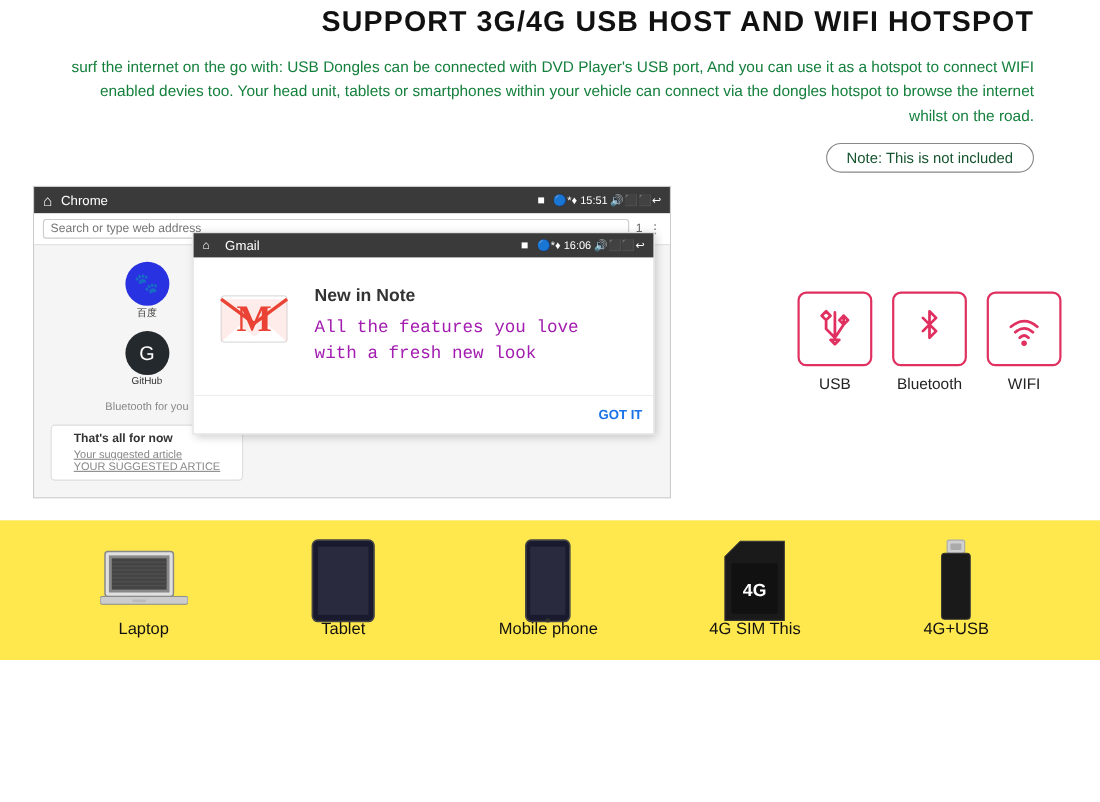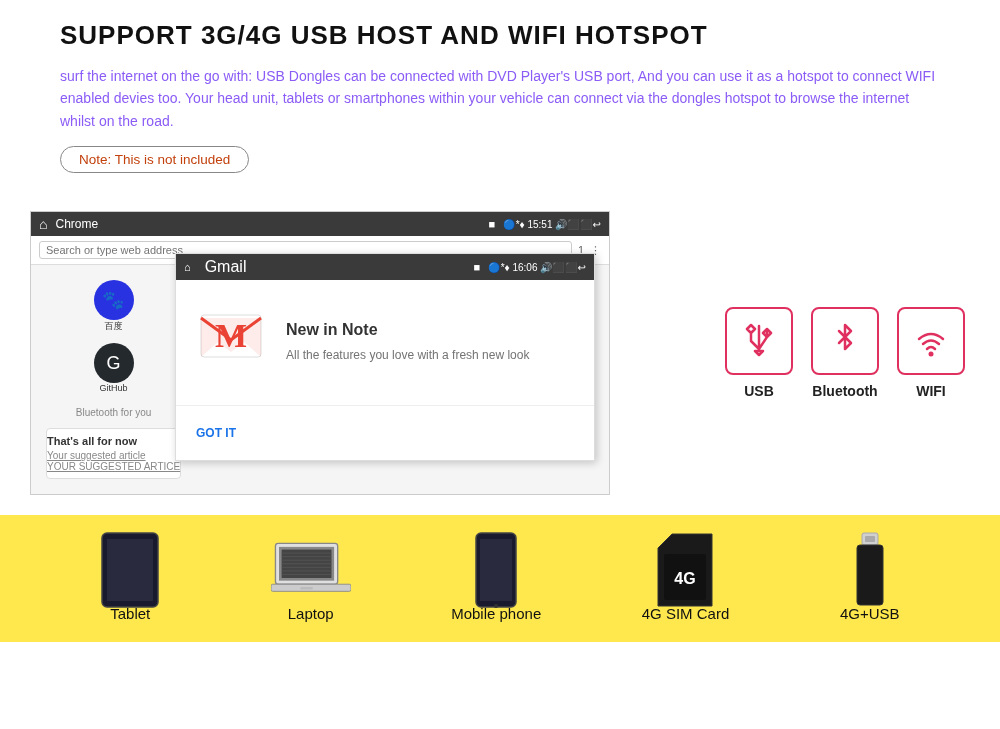--- a/index.html
+++ b/index.html
@@ -6,44 +6,44 @@
     body {
       width: 1000px;
       min-height: 729px;
       font-family: Arial, sans-serif;
       background: #fff;
       overflow-x: hidden;
     }
 
     
     .top-section {
-      padding: 20px 60px 10px;
-      text-align: left;
+      padding: 4px 60px 10px;
+      text-align: right;
     }
     .main-title {
       font-size: 26px;
       font-weight: 900;
       letter-spacing: 1px;
       margin-bottom: 14px;
       color: #111;
     }
     .description {
       font-size: 14px;
-      color: #8b5cf6;
+      color: #15803d;
       line-height: 1.6;
       margin-bottom: 14px;
     }
     .note-box {
       display: inline-block;
       border: 1.5px solid #888;
       border-radius: 20px;
       padding: 5px 18px;
       font-size: 13.5px;
-      color: #c2410c;
-      margin-bottom: 28px;
+      color: #14532d;
+      margin-bottom: 2px;
     }
 
     
     .middle-section {
       display: flex;
       flex-direction: row;
       align-items: center;
       padding: 0 30px 20px;
       gap: 30px;
     }
@@ -122,27 +122,28 @@
       color: #EA4335;
       font-weight: bold;
       font-family: Georgia, serif;
     }
     .gmail-text h3 {
       font-size: 16px;
       color: #333;
       margin-bottom: 8px;
     }
     .gmail-text p {
-      font-size: 12px;
-      color: #737373;
+      font-size: 16px;
+      color: #a21caf;
       line-height: 1.4;
+      font-family: Liberation Mono, monospace;
     }
     .gmail-footer {
-      text-align: left;
-      padding: 20px;
+      text-align: right;
+      padding: 10px;
       border-top: 1px solid #eee;
       font-size: 12px;
       color: #1a73e8;
       font-weight: bold;
     }
 
     
     .browser-content {
       padding: 10px;
       display: flex;
@@ -165,21 +166,21 @@
       font-size: 18px;
     }
     .app-icon.baidu { background: #2932e1; color: #fff; }
     .app-icon.github { background: #24292e; color: #fff; }
     .app-label { font-size: 9px; color: #333; text-align: center; }
     .articles-section { font-size: 10px; color: #888; margin-top: 4px; }
     .suggestion-card {
       background: #fff;
       border: 1px solid #ddd;
       border-radius: 4px;
-      padding: 6px 0;
+      padding: 6px 20px;
       font-size: 10px;
       color: #333;
     }
     .suggestion-title { font-weight: bold; font-size: 11px; margin-bottom: 3px; }
     .suggestion-body { color: #888; font-size: 10px; text-decoration: underline; }
 
     
     .connectivity-icons {
       flex: 1;
       display: flex;
@@ -208,21 +209,21 @@
       align-items: center;
       justify-content: center;
     }
     .conn-box svg {
       width: 40px;
       height: 40px;
     }
     .conn-label {
       font-size: 14px;
       color: #222;
-      font-weight: 700;
+      font-weight: 400;
     }
 
     
     .bottom-section {
       background: #FFE84D;
       padding: 20px 40px 20px;
       display: flex;
       justify-content: space-around;
       align-items: center;
     }
@@ -284,21 +285,21 @@
             <div class="suggestion-title">That's all for now</div>
             <div class="suggestion-body">Your suggested article<br>YOUR SUGGESTED ARTICE</div>
           </div>
         </div>
       </div>
     </div>
 
     <div class="gmail-overlay">
       <div class="gmail-bar">
         <span>⌂</span>
-        <span style="flex:1;margin-left:6px;font-size:16px;">Gmail</span>
+        <span style="flex:1;margin-left:6px;font-size:12px;">Gmail</span>
         <span>■</span>
         <span style="font-size:10px;">🔵*♦ 16:06 🔊⬛⬛↩</span>
       </div>
       <div class="gmail-content">
         <div class="gmail-m-icon">
           
           <svg width="70" height="70" viewBox="0 0 70 70">
             <rect x="5" y="15" width="60" height="42" rx="3" fill="#fff" stroke="#ddd" stroke-width="1"></rect>
             <path d="M5 18 L35 40 L65 18" stroke="#EA4335" stroke-width="3" fill="none"></path>
             <path d="M5 18 L5 57 L22 42 L35 52 L48 42 L65 57 L65 18" fill="#EA4335" opacity="0.1"></path>
@@ -344,31 +345,20 @@
             <circle cx="20" cy="33" r="2.5" fill="#e03060"></circle>
           </svg>
         </div>
         <span class="conn-label">WIFI</span>
       </div>
     </div>
   </div>
 </div>
 
 <div class="bottom-section">
-
-  <div class="device-item">
-    <div class="device-icon">
-      <svg width="60" height="78" viewBox="0 0 60 78">
-        <rect x="2" y="2" width="56" height="74" rx="5" fill="#1a1a2e" stroke="#444" stroke-width="1.5"></rect>
-        <rect x="7" y="8" width="46" height="62" fill="#2a2a3e"></rect>
-        <circle cx="30" cy="74" r="0" fill="none"></circle>
-      </svg>
-    </div>
-    <span class="device-label">Tablet</span>
-  </div>
 
   <div class="device-item">
     <div class="device-icon">
       <svg width="90" height="70" viewBox="0 0 90 70">
         <rect x="5" y="5" width="70" height="46" rx="3" fill="#e0e0e0" stroke="#888" stroke-width="1.5"></rect>
         <rect x="9" y="9" width="62" height="38" fill="#888"></rect>
         <rect x="12" y="12" width="56" height="32" fill="#444"></rect>
 
         <line x1="12" y1="16" x2="68" y2="16" stroke="#555" stroke-width="1"></line>
         <line x1="12" y1="20" x2="68" y2="20" stroke="#555" stroke-width="1"></line>
@@ -379,38 +369,49 @@
         <line x1="12" y1="40" x2="68" y2="40" stroke="#555" stroke-width="1"></line>
         <rect x="0" y="51" width="90" height="8" rx="2" fill="#ccc" stroke="#888" stroke-width="1"></rect>
         <rect x="33" y="54" width="14" height="3" rx="1" fill="#bbb"></rect>
       </svg>
     </div>
     <span class="device-label">Laptop</span>
   </div>
 
   <div class="device-item">
     <div class="device-icon">
+      <svg width="60" height="78" viewBox="0 0 60 78">
+        <rect x="2" y="2" width="56" height="74" rx="5" fill="#1a1a2e" stroke="#444" stroke-width="1.5"></rect>
+        <rect x="7" y="8" width="46" height="62" fill="#2a2a3e"></rect>
+        <circle cx="30" cy="74" r="0" fill="none"></circle>
+      </svg>
+    </div>
+    <span class="device-label">Tablet</span>
+  </div>
+
+  <div class="device-item">
+    <div class="device-icon">
       <svg width="44" height="78" viewBox="0 0 44 78">
         <rect x="2" y="2" width="40" height="74" rx="5" fill="#1a1a2e" stroke="#444" stroke-width="1.5"></rect>
         <rect x="6" y="8" width="32" height="62" fill="#2a2a3e"></rect>
         <circle cx="22" cy="75" r="2" fill="#333"></circle>
       </svg>
     </div>
     <span class="device-label">Mobile phone</span>
   </div>
 
   <div class="device-item">
     <div class="device-icon">
       <svg width="58" height="76" viewBox="0 0 58 76">
         <polygon points="2,16 16,2 56,2 56,74 2,74" fill="#1a1a1a" stroke="#333" stroke-width="1"></polygon>
         <rect x="8" y="22" width="42" height="46" rx="2" fill="#111"></rect>
         <text x="29" y="52" text-anchor="middle" font-size="16" font-weight="bold" font-family="Arial" fill="#fff">4G</text>
       </svg>
     </div>
-    <span class="device-label">4G SIM Card</span>
+    <span class="device-label">4G SIM This</span>
   </div>
 
   <div class="device-item">
     <div class="device-icon">
       <svg width="34" height="78" viewBox="0 0 34 78">
 
         <rect x="9" y="2" width="16" height="12" rx="2" fill="#d0d0d0" stroke="#aaa" stroke-width="1"></rect>
         <rect x="12" y="5" width="10" height="6" rx="1" fill="#aaa"></rect>
 
         <rect x="4" y="14" width="26" height="60" rx="3" fill="#1a1a1a" stroke="#333" stroke-width="1"></rect>

